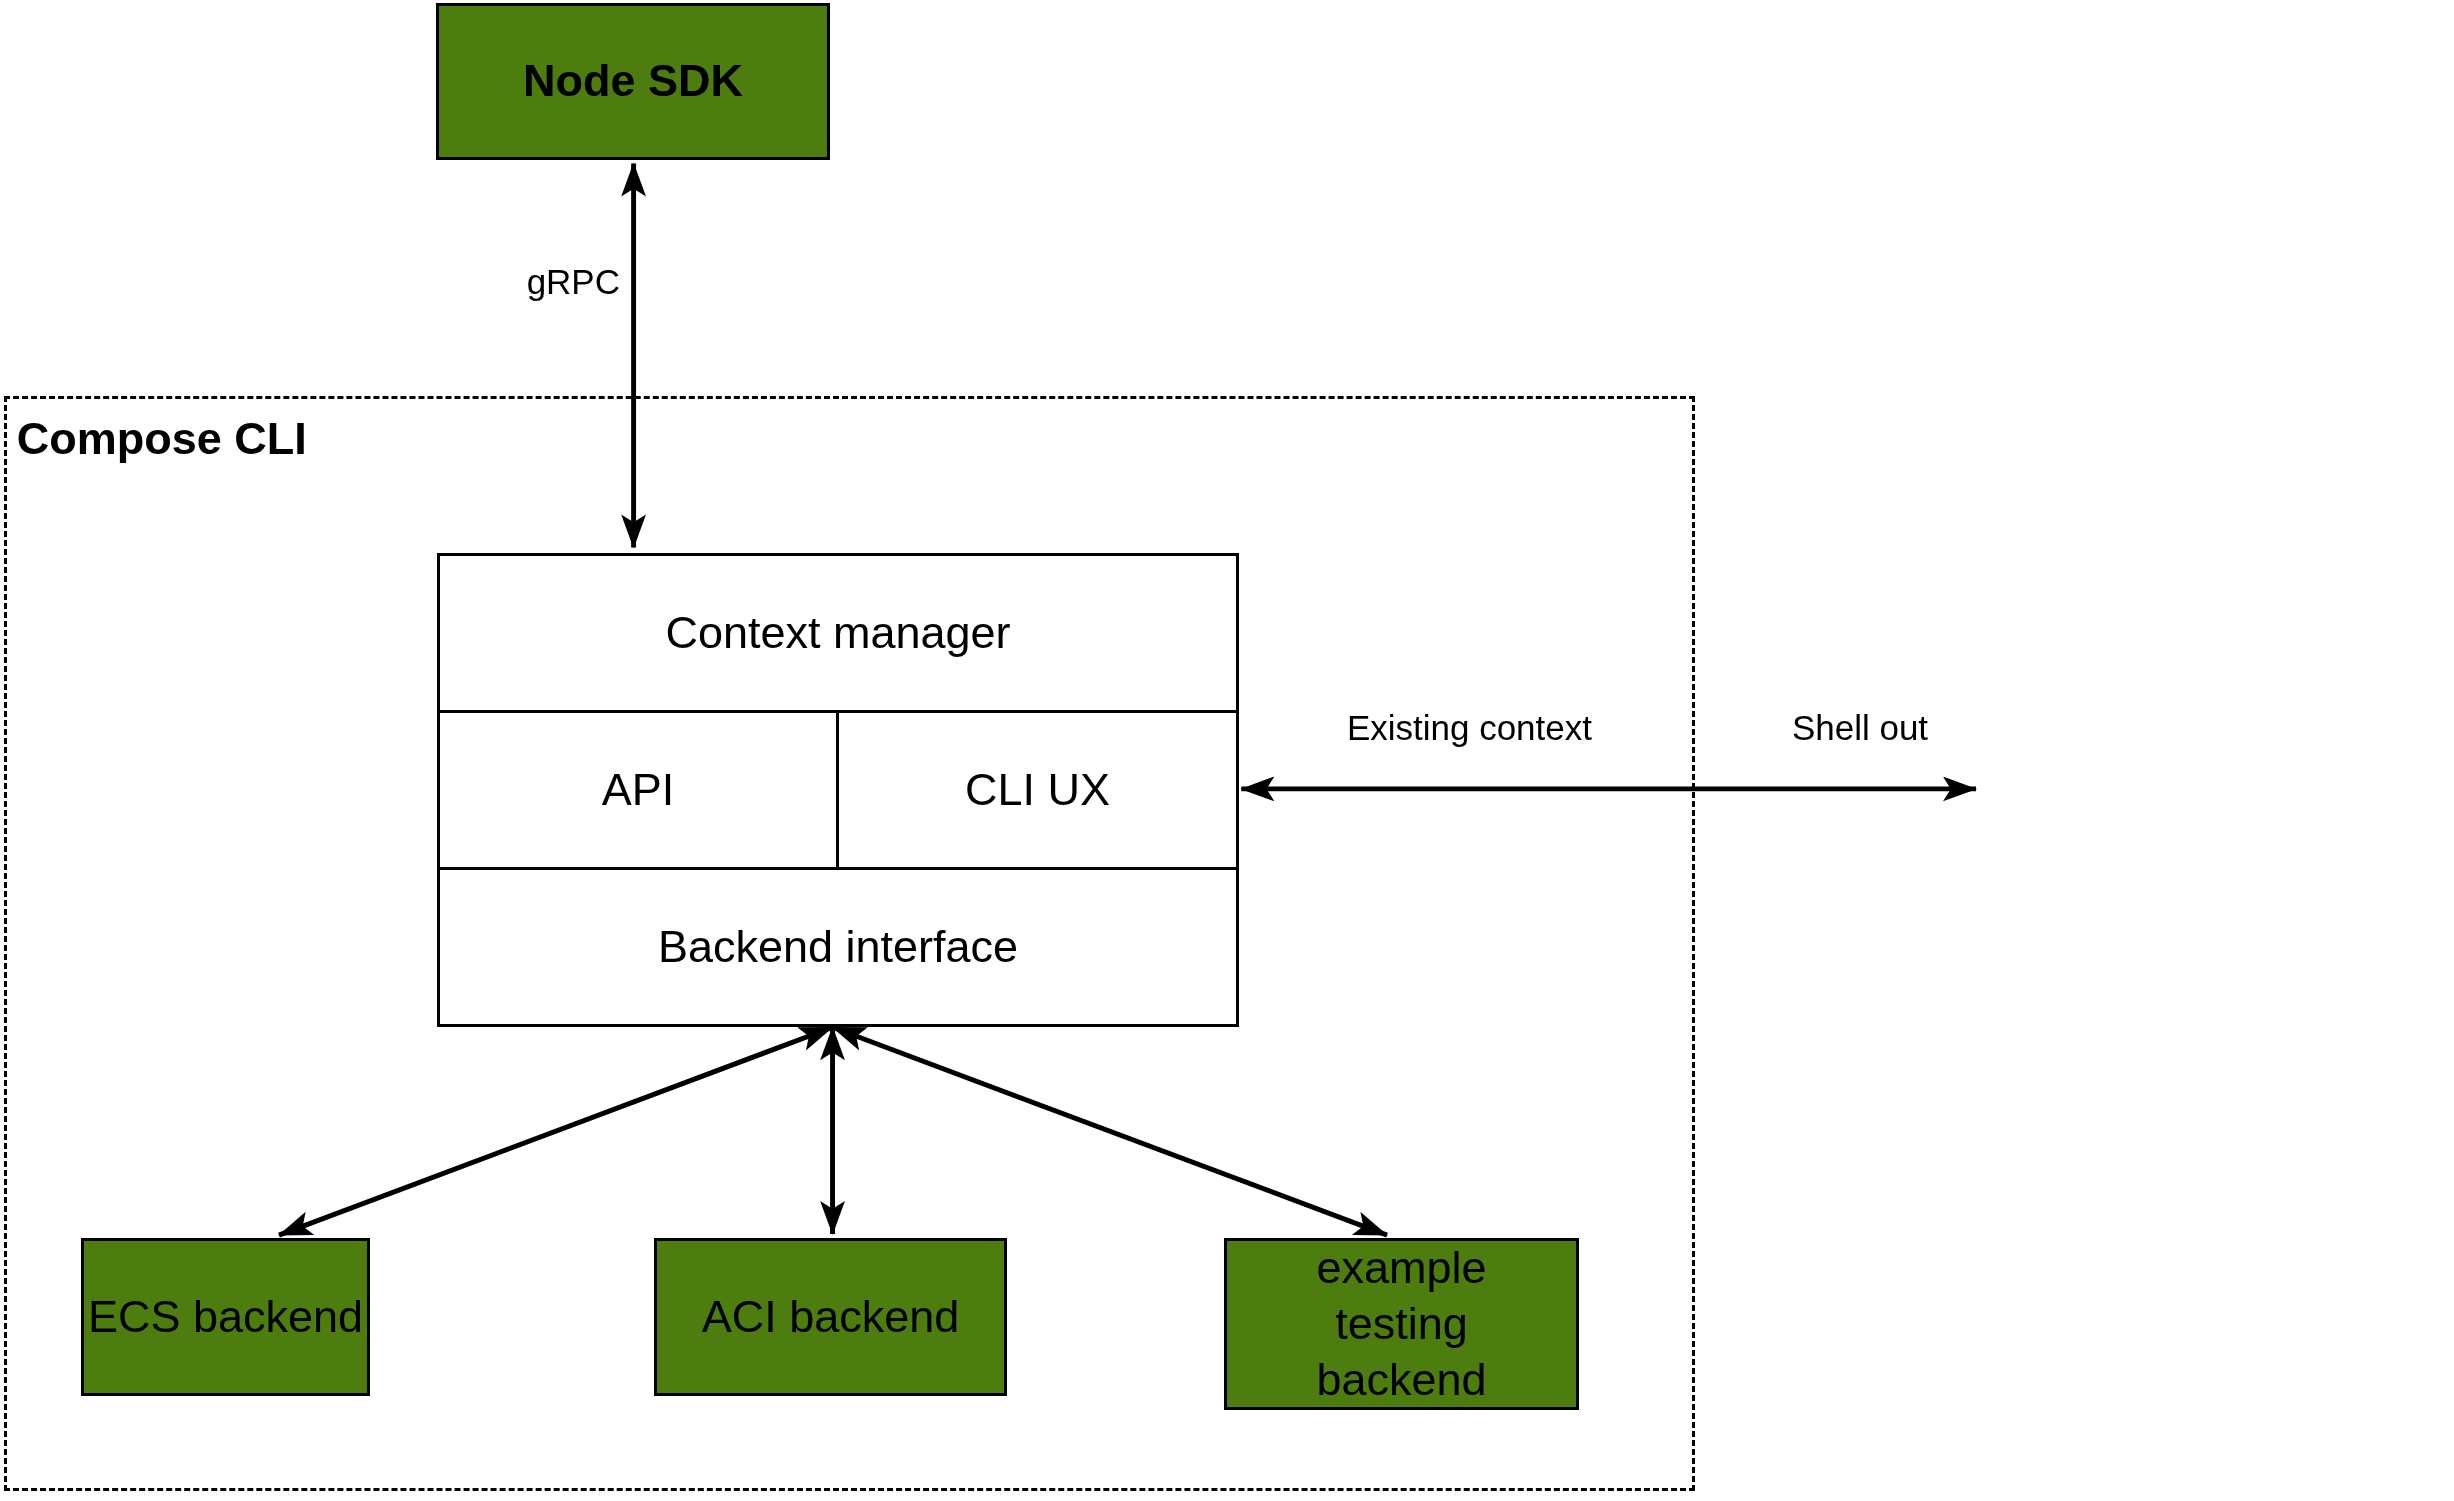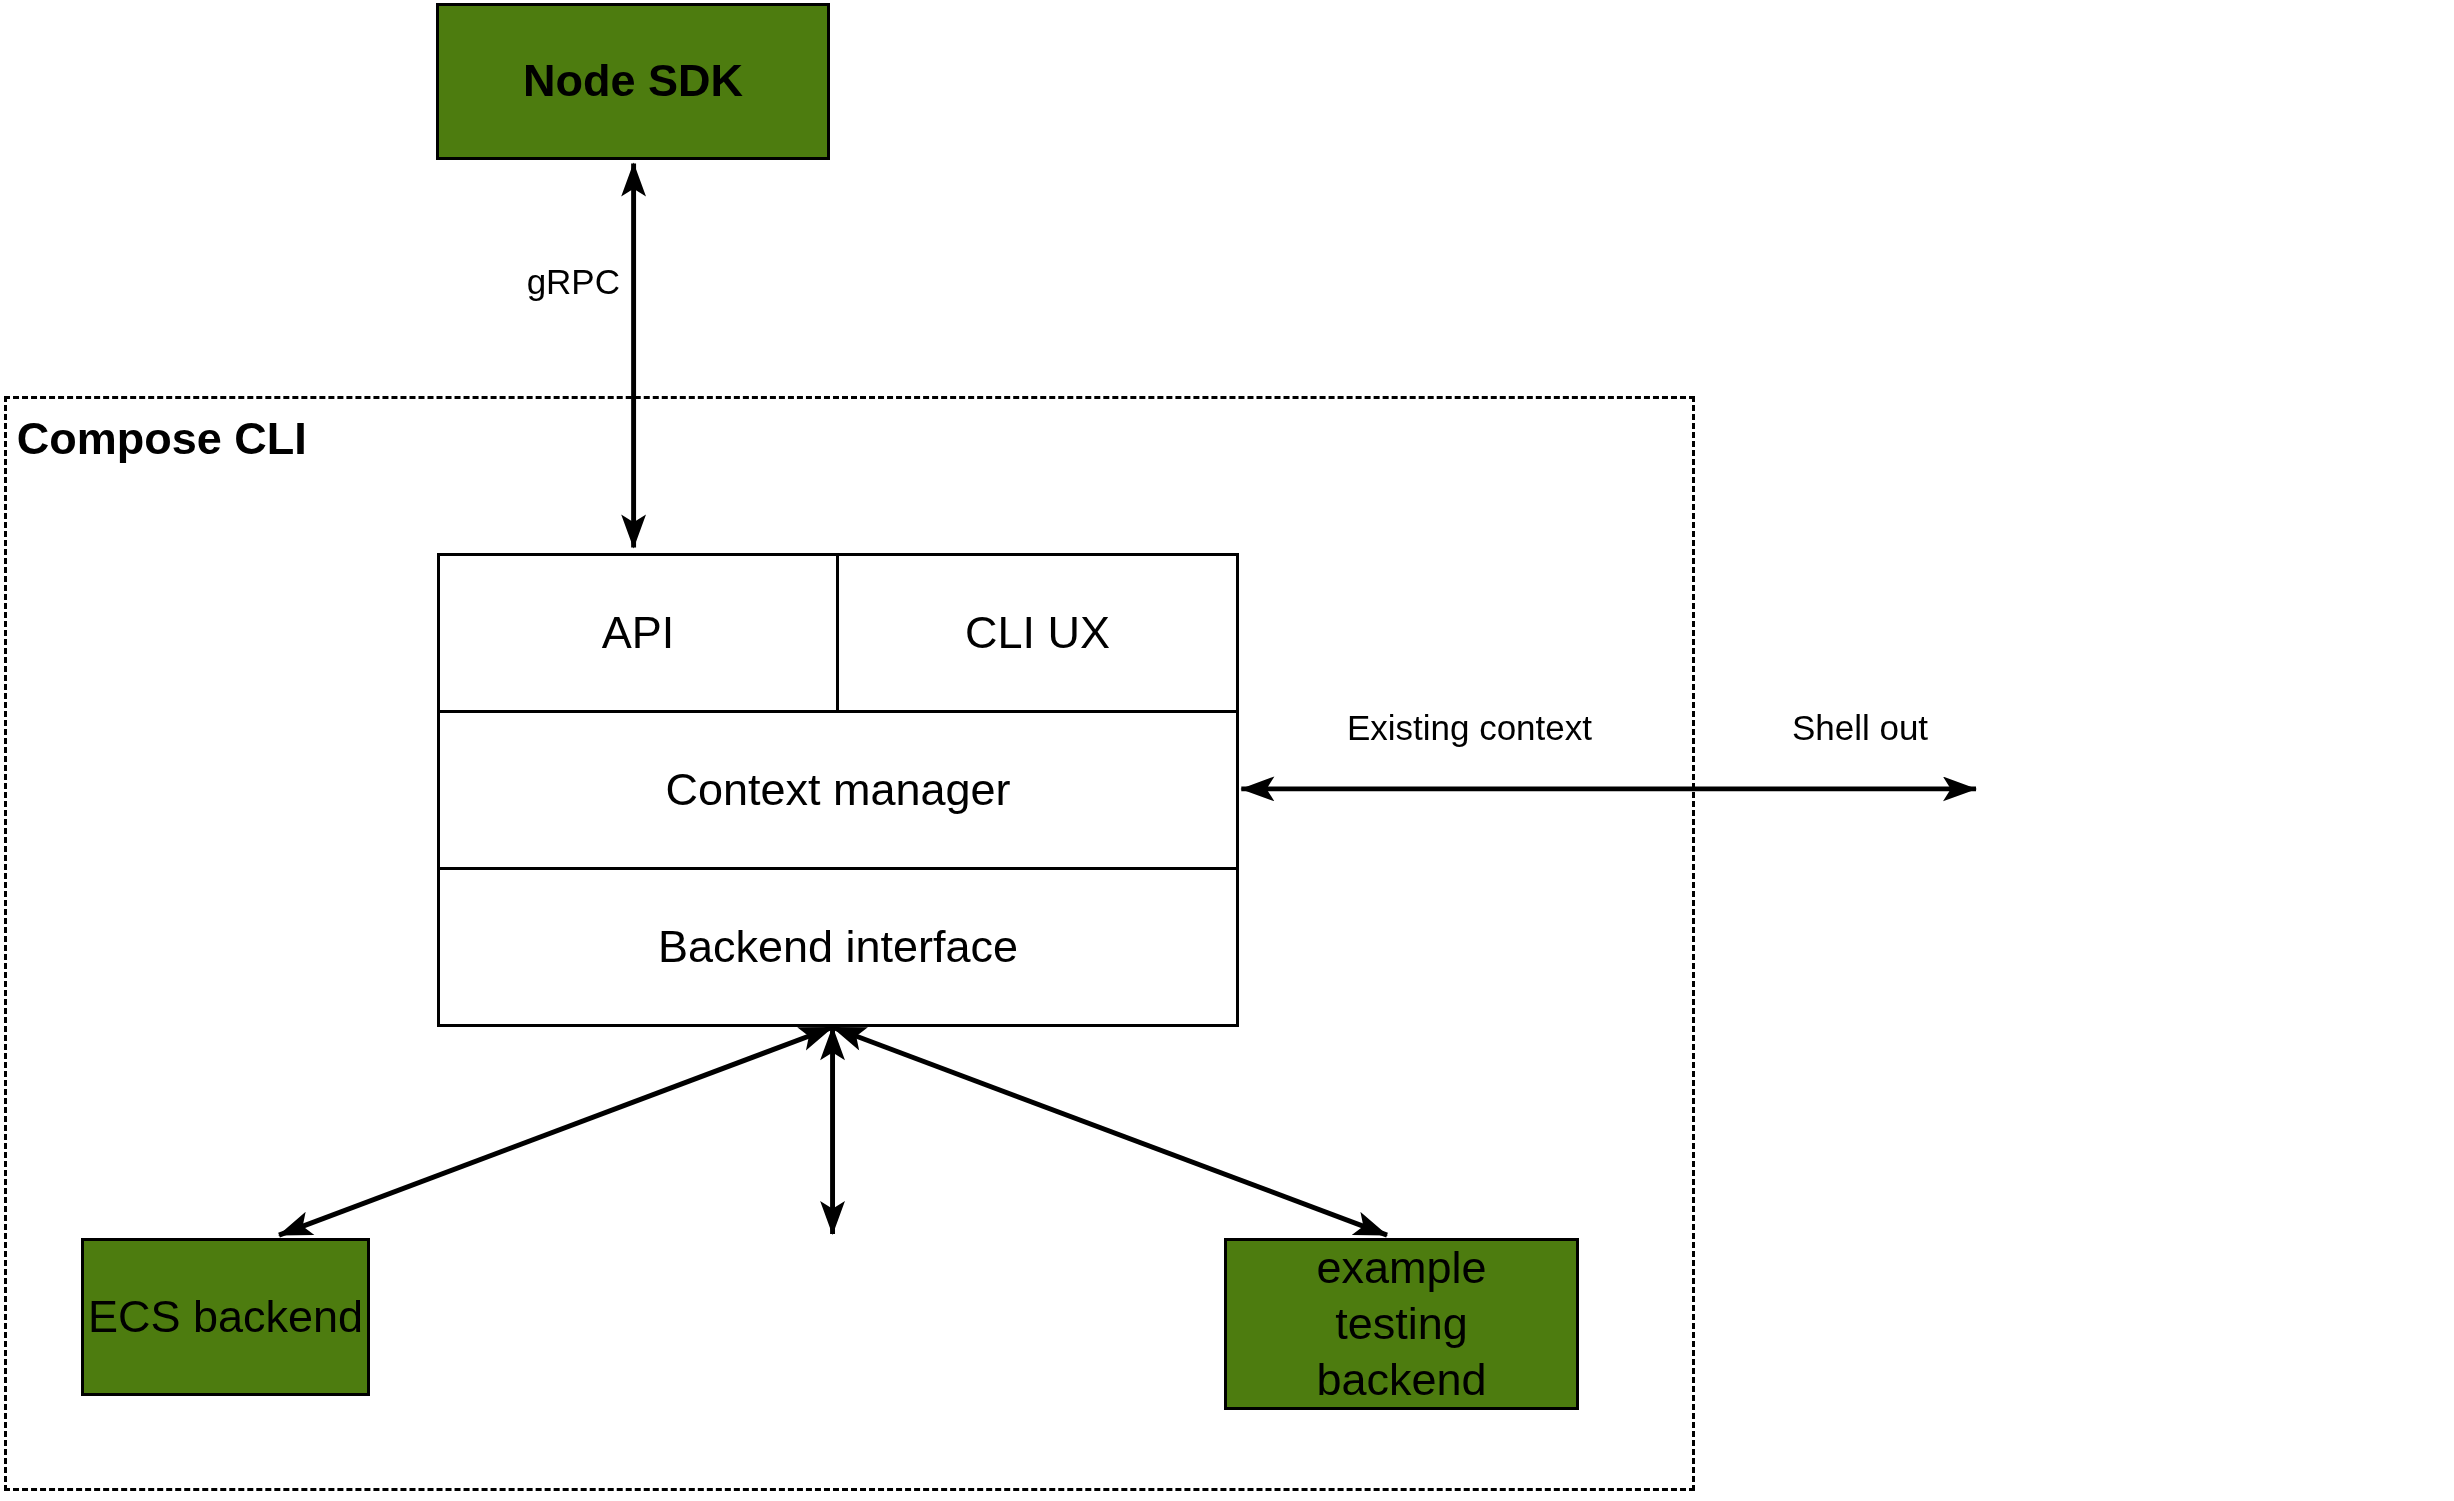--- a/index.html
+++ b/index.html
@@ -135,43 +135,46 @@
     <line x1="845" y1="1043" x2="845" y2="1253" stroke="#000000" stroke-width="5" marker-start="url(#ah)" marker-end="url(#ah)"></line>
     <line x1="845" y1="1043" x2="1408" y2="1254" stroke="#000000" stroke-width="5" marker-start="url(#ah)" marker-end="url(#ah)"></line>
   </svg>
 
   <div class="box bold node-sdk">
     <span class="box-label">Node SDK</span>
   </div>
 
   <div class="compound">
     <div class="row">
+      <div class="cell cell-full">
+        <span>Context manager</span>
+      </div>
+    </div>
+    <div class="row">
       <div class="cell cell-api">
         <span>API</span>
       </div>
       <div class="cell cell-cliux">
         <span>CLI UX</span>
-      </div>
-    </div>
-    <div class="row">
-      <div class="cell cell-full">
-        <span>Context manager</span>
       </div>
     </div>
     <div class="row">
       <div class="cell cell-full">
         <span>Backend interface</span>
       </div>
     </div>
   </div>
 
 
   <div class="box ecs-backend">
     <span class="box-label">ECS backend</span>
   </div>
+  <div class="box aci-backend">
+    <span class="box-label">ACI backend</span>
+  </div>
   <div class="box etb-backend">
     <span class="box-label">example testing backend</span>
   </div>
 
   <div class="edge-label grpc-label">gRPC</div>
   <div class="edge-label existing-context-label">Existing context</div>
   <div class="edge-label shell-out-label">Shell out</div>
 
 </div>
 

